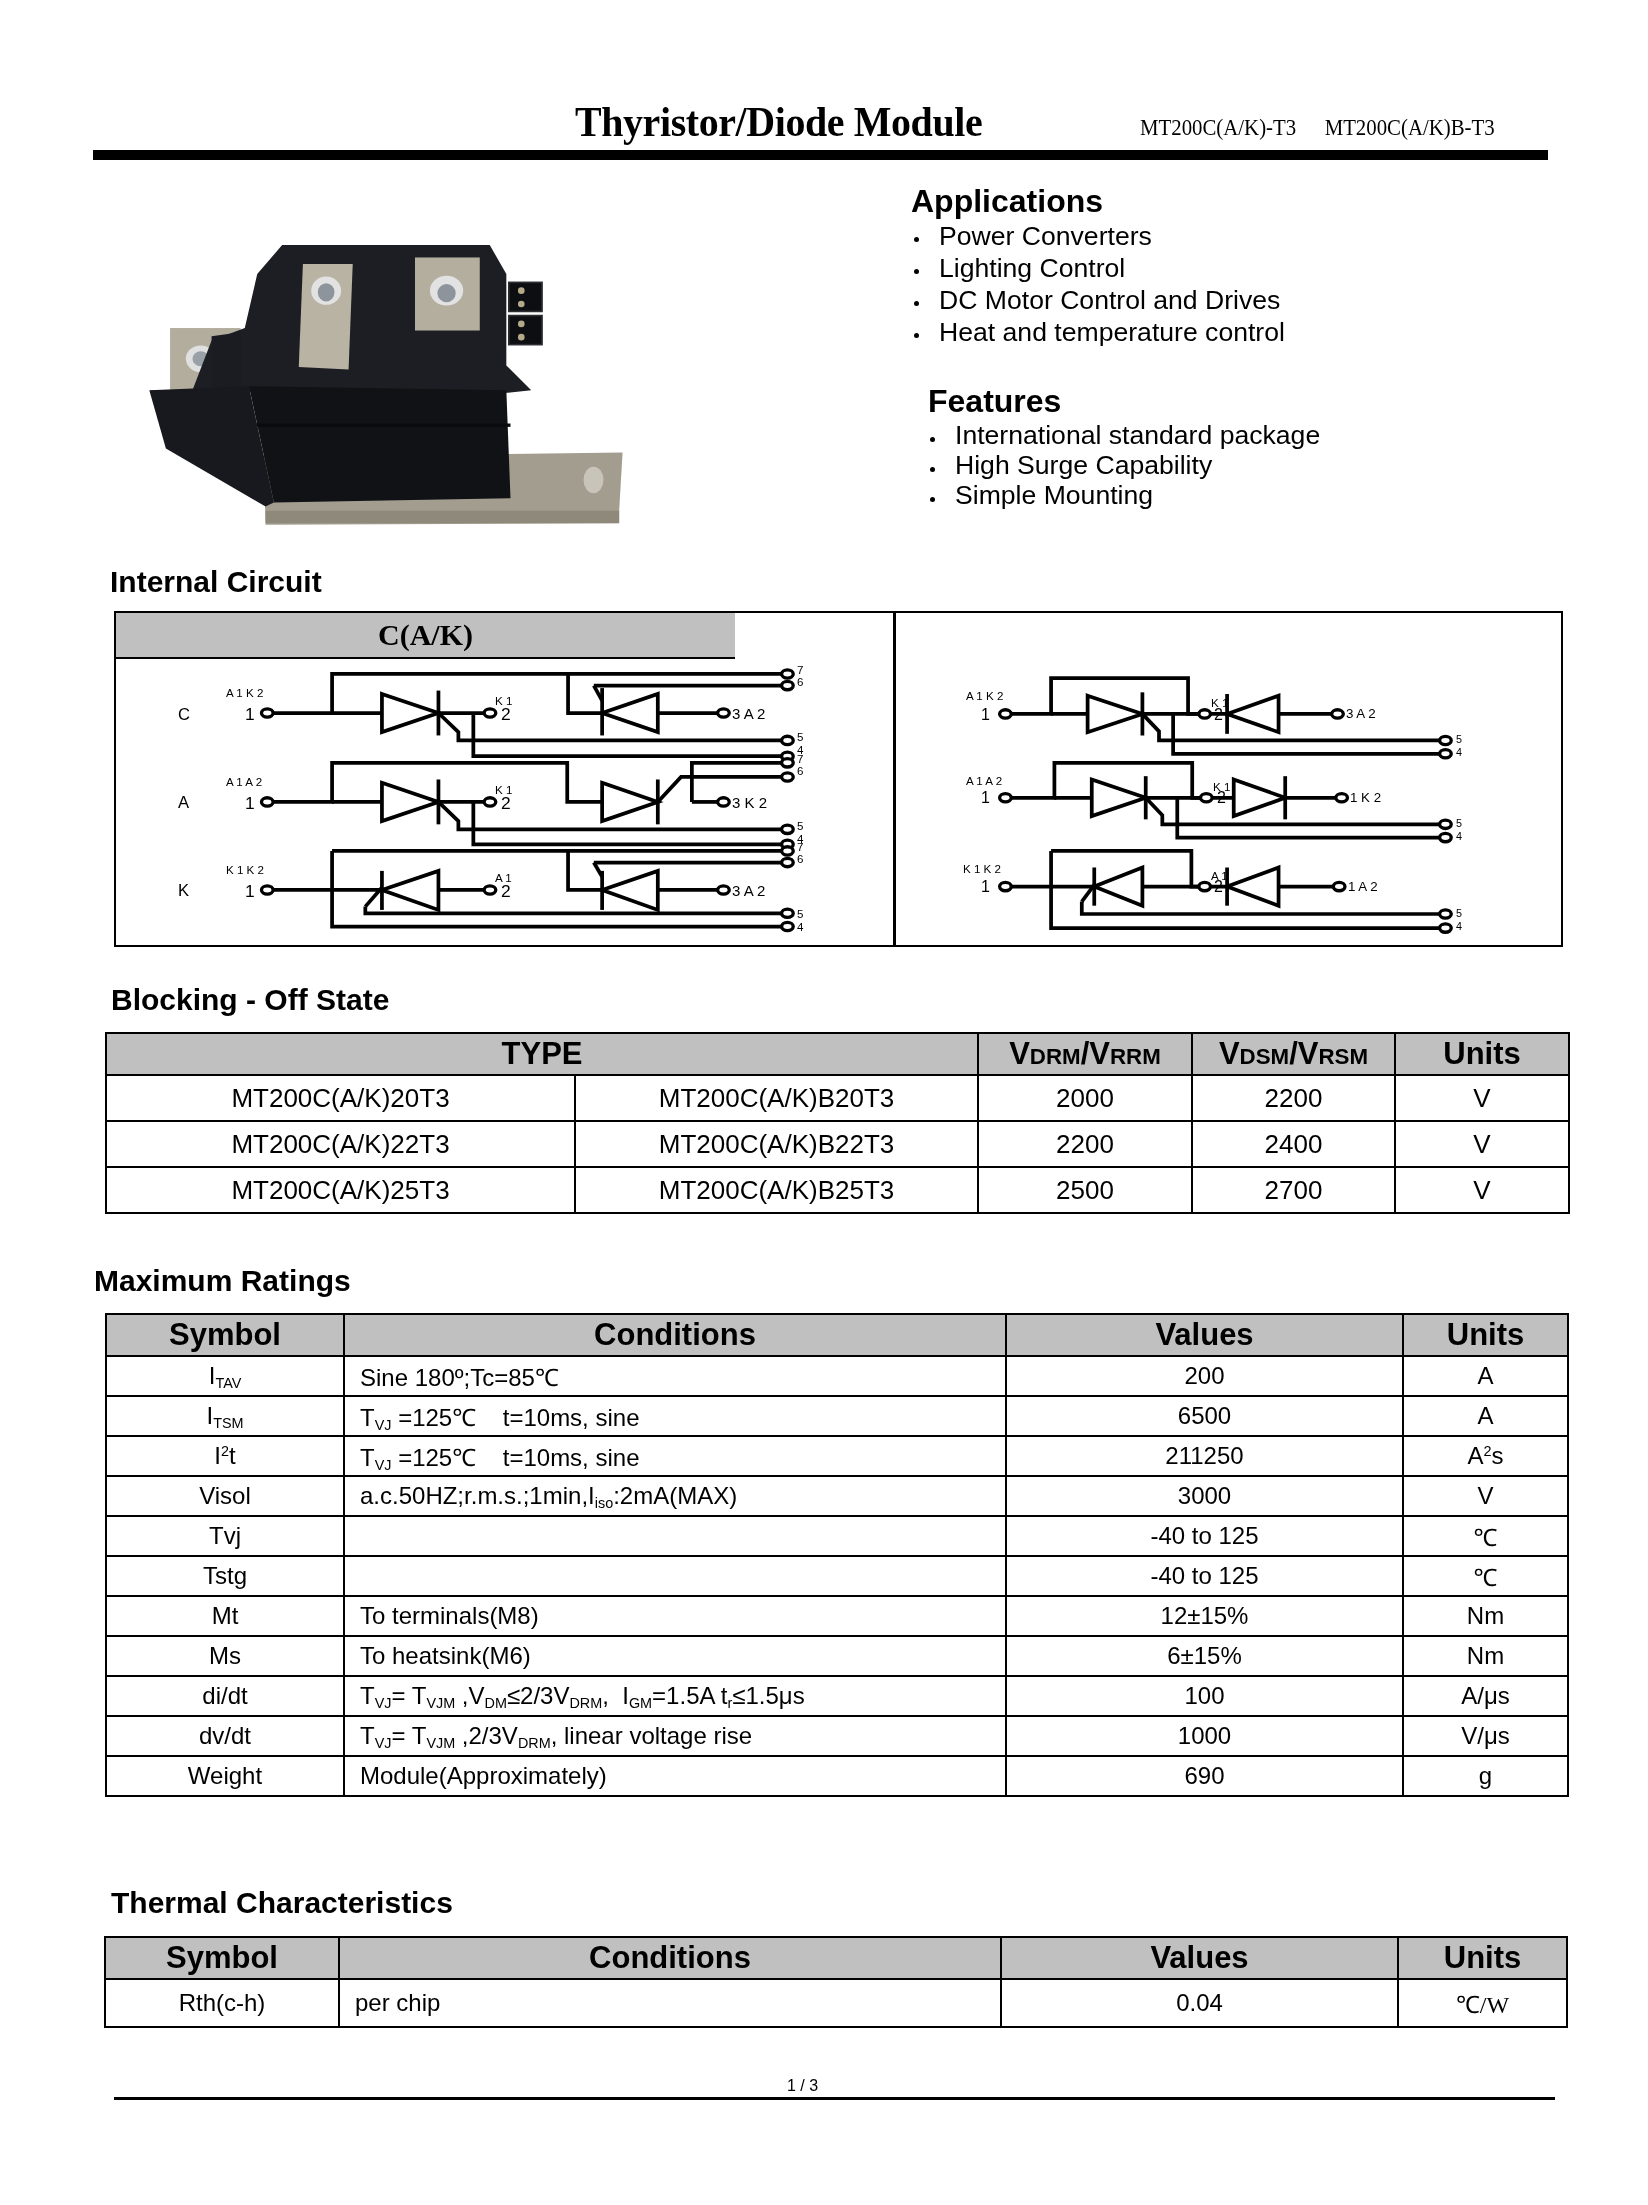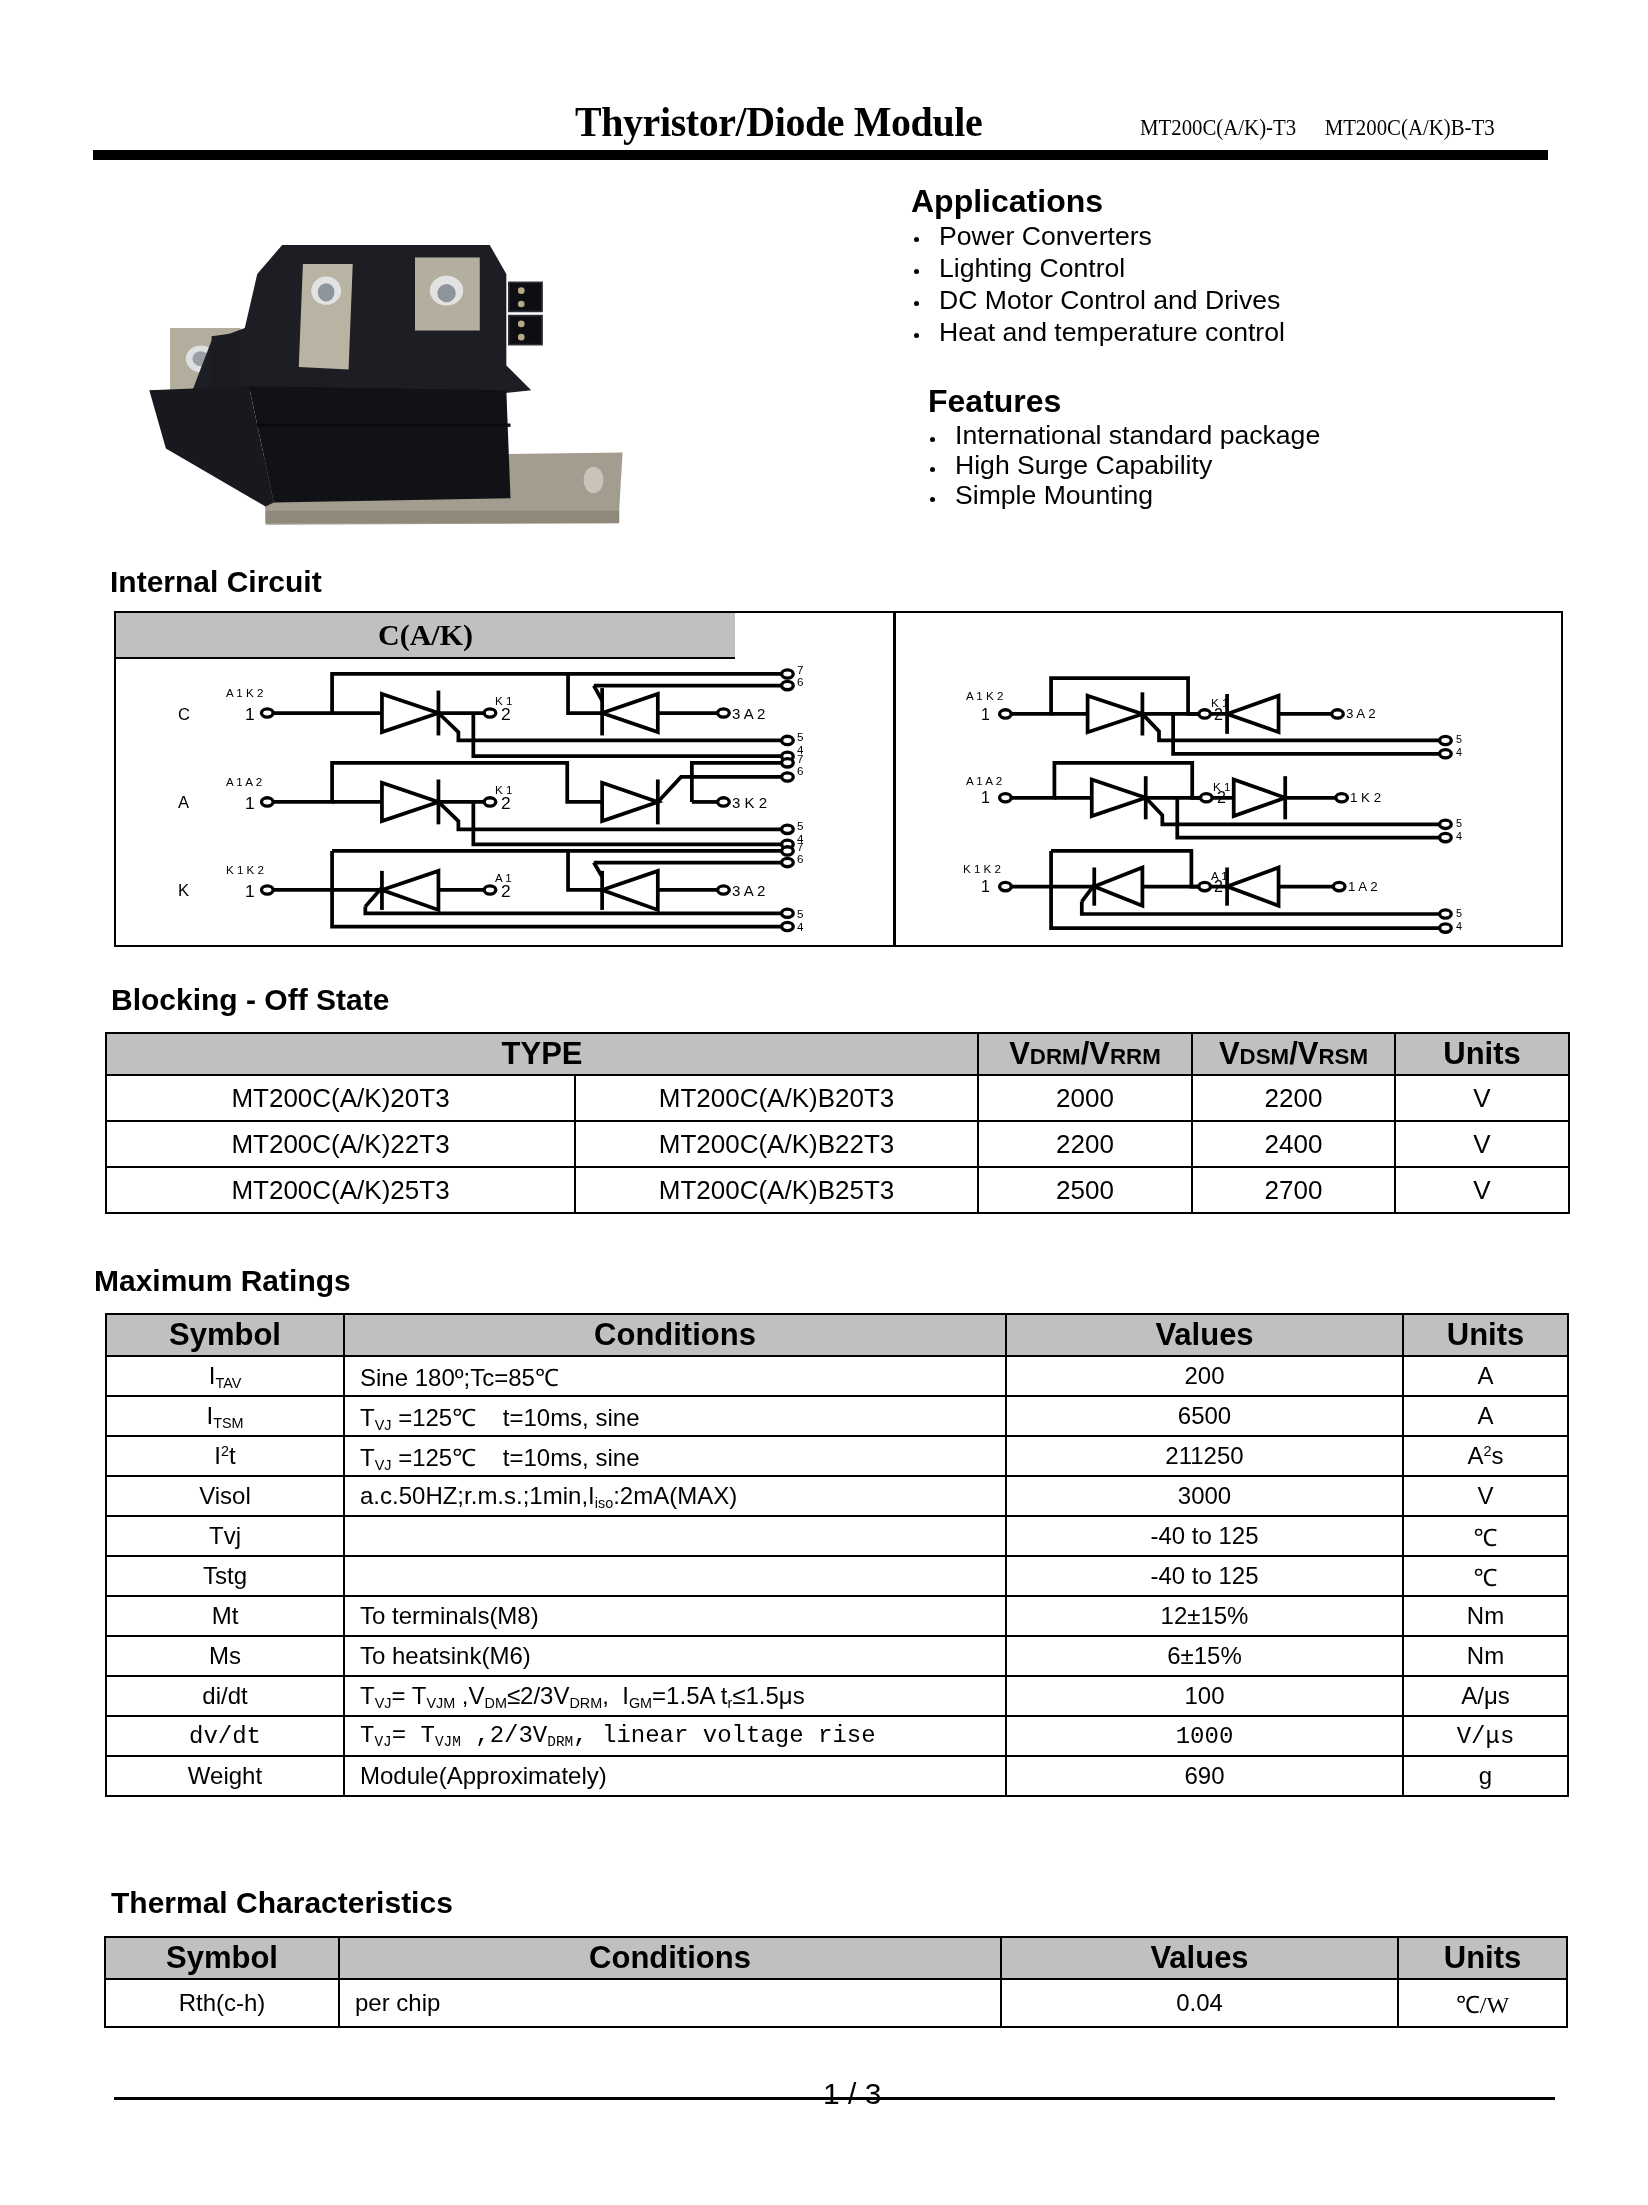--- a/index.html
+++ b/index.html
@@ -25,21 +25,21 @@
   td, th { border:2.1px solid #000; padding:0; text-align:center; vertical-align:middle; white-space:nowrap; overflow:hidden; }
   th { background:#c0c0c0; font-weight:bold; }
   .left { text-align:left; padding-left:15px; }
   sub.s { font-size:0.6em; vertical-align:-0.25em; }
   sup.s { font-size:0.6em; vertical-align:0.55em; line-height:0; }
   .small-caps-sub { font-size:0.72em; }
   
   .circuit-box { left:114px; top:611px; width:1449px; height:336px; border:2.5px solid #000; box-sizing:border-box; }
   .circuit-head { position:absolute; top:0; height:46px; background:#c0c0c0; border-bottom:2.5px solid #000; box-sizing:border-box; text-align:center; font-family:"Liberation Serif", serif; font-size:30px; line-height:43px; font-weight:bold; }
   .circuit-div { position:absolute; left:777px; top:0; width:2.5px; height:100%; background:#000; }
-  .footer-page { left:787px; top:2077px; font-size:30px;margin-left:36px; }
+  .footer-page { left:787px; top:2077px; font-size:16px; }
   .footer-rule { left:114px; top:2097px; width:1441px; height:3.3px; background:#000; }
 </style>
 </head>
 <body>
 
 <div class="abs doc-title serif">Thyristor/Diode Module</div>
 <div class="abs doc-models serif">
   <span>MT200C(A/K)-T3</span>
   <span>MT200C(A/K)B-T3</span>
 </div>
@@ -391,21 +391,21 @@
     <td class="left">To heatsink(M6)</td>
     <td>6±15%</td>
     <td>Nm</td>
   </tr>
   <tr style="height:40px;">
     <td>di/dt</td>
     <td class="left">T<sub class="s">VJ</sub>= T<sub class="s">VJM</sub> ,V<sub class="s">DM</sub>≤2/3V<sub class="s">DRM</sub>,&nbsp; I<sub class="s">GM</sub>=1.5A t<sub class="s">r</sub>≤1.5μs</td>
     <td>100</td>
     <td>A/μs</td>
   </tr>
-  <tr style="height:40px;font-family:Liberation Mono, monospace;">
+  <tr style="height:40px;">
     <td>dv/dt</td>
     <td class="left">T<sub class="s">VJ</sub>= T<sub class="s">VJM</sub> ,2/3V<sub class="s">DRM</sub>, linear voltage rise</td>
     <td>1000</td>
     <td>V/μs</td>
   </tr>
   <tr style="height:40px;">
     <td>Weight</td>
     <td class="left">Module(Approximately)</td>
     <td>690</td>
     <td>g</td>

